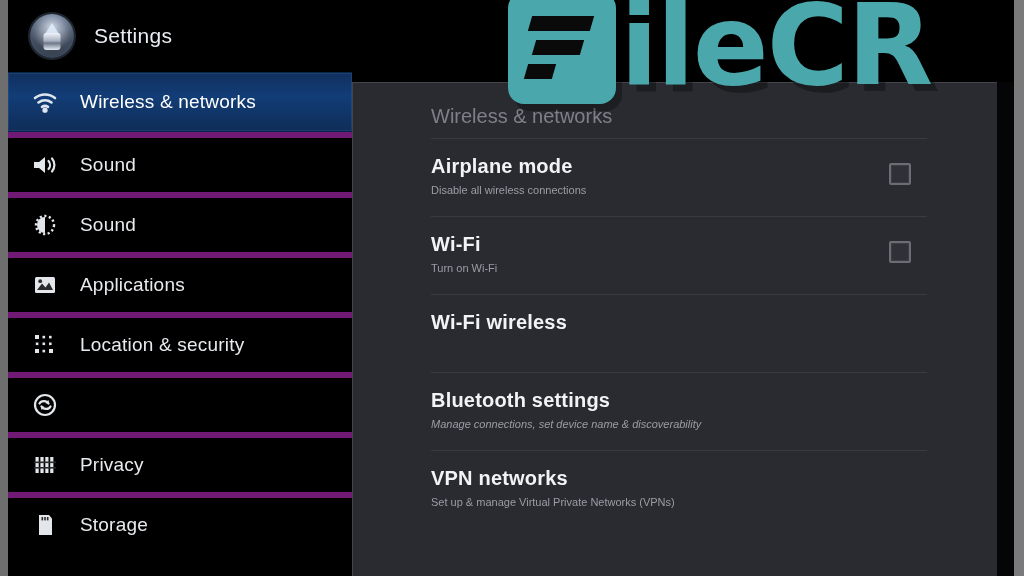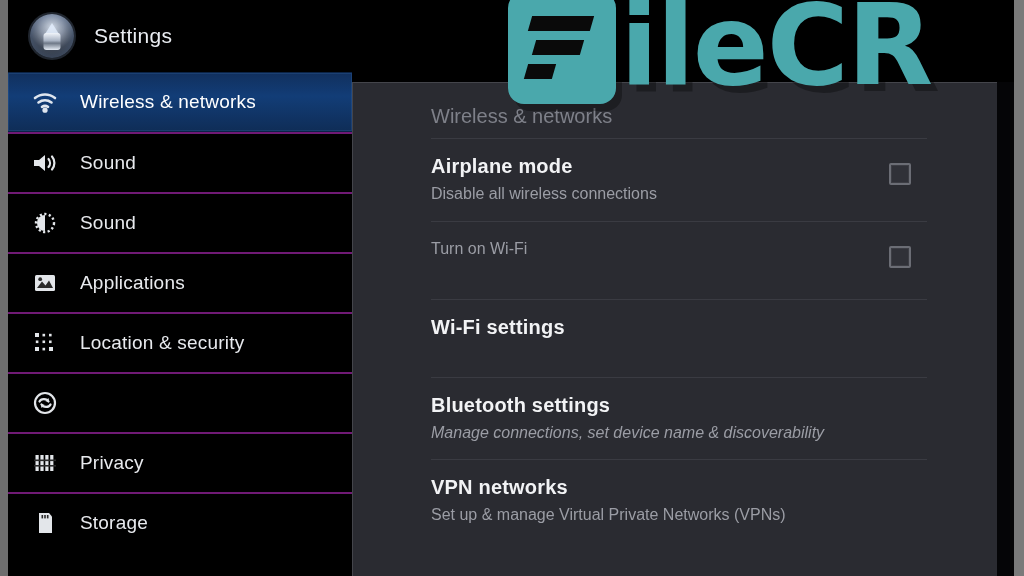--- a/index.html
+++ b/index.html
@@ -57,21 +57,21 @@
   .settings-title {
     color:#e9ecf1; font-size:21px; letter-spacing:0.3px;
   }
 
   .nav-list { position:relative; }
   .nav-item {
     position:relative;
     height:60px;
     display:flex; align-items:center; gap:20px;
     padding-left:22px;
-    border-top:2px solid #701a75;
+    border-top:6px solid #701a75;
     background:#000000;
   }
   .nav-item:first-child { border-top:none; }
   .nav-item.selected {
     background:linear-gradient(180deg,#11305e 0%,#123d77 40%,#0f2d57 100%);
     border-top:1px solid #0b2345;
     border-bottom:1px solid #0b2345;
     box-shadow:inset 0 0 0 1px rgba(60,110,180,0.25);
   }
   .nav-label {
@@ -107,21 +107,21 @@
     position:relative;
     border-top:1px solid #3a3b42;
     padding:16px 0 16px 0;
     min-height:78px;
   }
   .pref-title {
     color:#f2f3f5; font-size:20px; font-weight:bold; letter-spacing:0.2px;
     margin-bottom:5px;
   }
   .pref-sub {
-    color:#9b9da5; font-size:16px; line-height:1.35; max-width:430px;
+    color:#9b9da5; font-size:11px; line-height:1.35; max-width:430px;
   }
   .pref-sub.italic { font-style:italic; }
   .pref-check {
     position:absolute; right:16px; top:24px;
     width:22px; height:22px;
     border:2px solid #6b6d75;
     background:#303138;
     border-radius:2px;
     box-shadow:inset 0 0 0 1px #3c3d44;
   }
@@ -297,26 +297,27 @@
 
     <div class="prefs">
 
       <div class="pref-row">
         <div class="pref-title">Airplane mode</div>
         <div class="pref-sub">Disable all wireless connections</div>
         <div class="pref-check"></div>
       </div>
 
       <div class="pref-row">
+        <div class="pref-title">Wi-Fi</div>
         <div class="pref-sub">Turn on Wi-Fi</div>
         <div class="pref-check"></div>
       </div>
 
       <div class="pref-row">
-        <div class="pref-title">Wi-Fi settings</div>
+        <div class="pref-title">Wi-Fi wireless</div>
       </div>
 
       <div class="pref-row">
         <div class="pref-title">Bluetooth settings</div>
         <div class="pref-sub italic">Manage connections, set device name &amp; discoverability</div>
       </div>
 
       <div class="pref-row">
         <div class="pref-title">VPN networks</div>
         <div class="pref-sub">Set up &amp; manage Virtual Private Networks (VPNs)</div>

